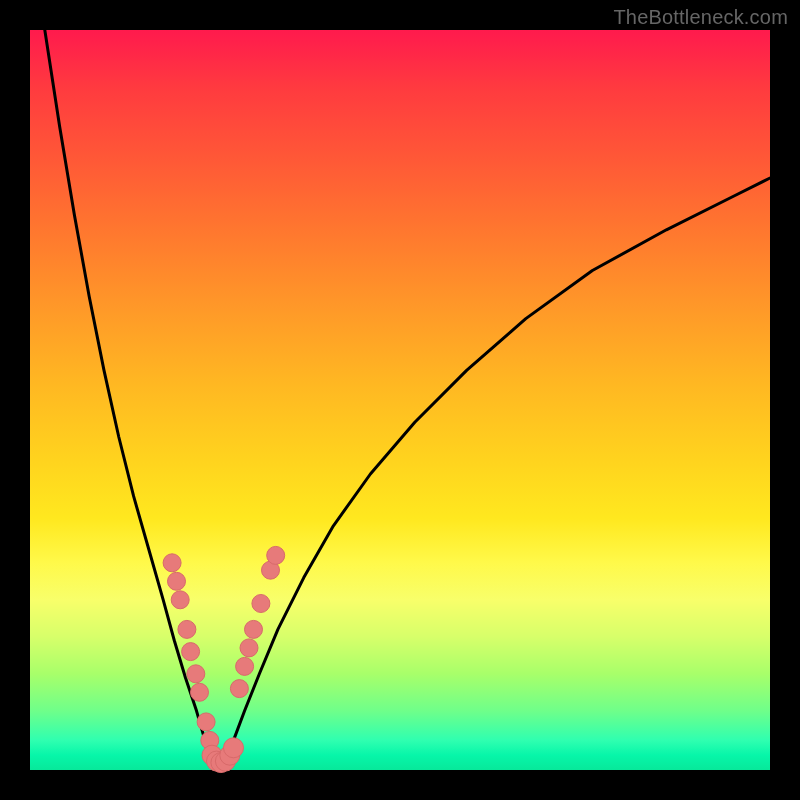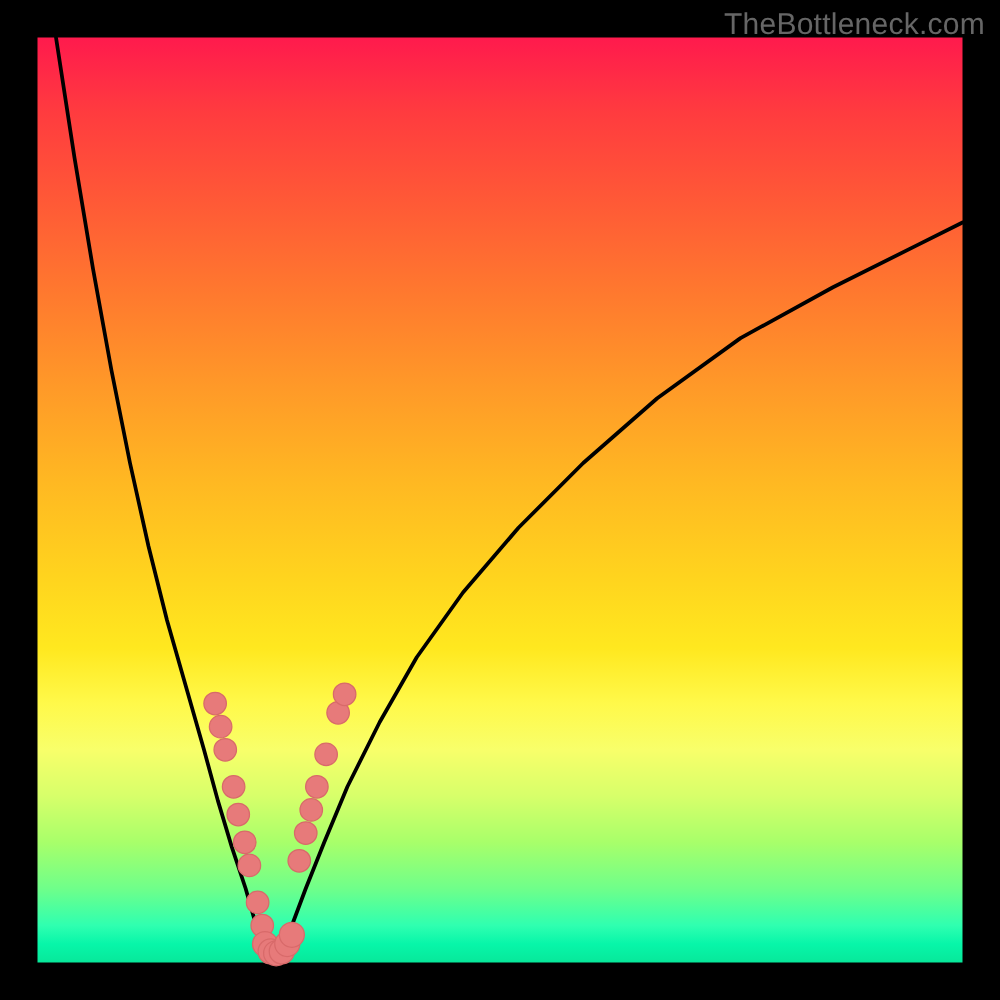--- a/index.html
+++ b/index.html
@@ -50,21 +50,21 @@
     left: 0;
     top: 0;
     width: 740px;
     height: 740px;
     overflow: visible;
   }
   .watermark {
     position: absolute;
     top: 6px;
     right: 12px;
-    font-size: 24px;
+    font-size: 20px;
     font-weight: 500;
     color: #666;
     letter-spacing: 0.2px;
     user-select: none;
   }
 </style>
 </head>
 <body>
 
 <div class="frame">

